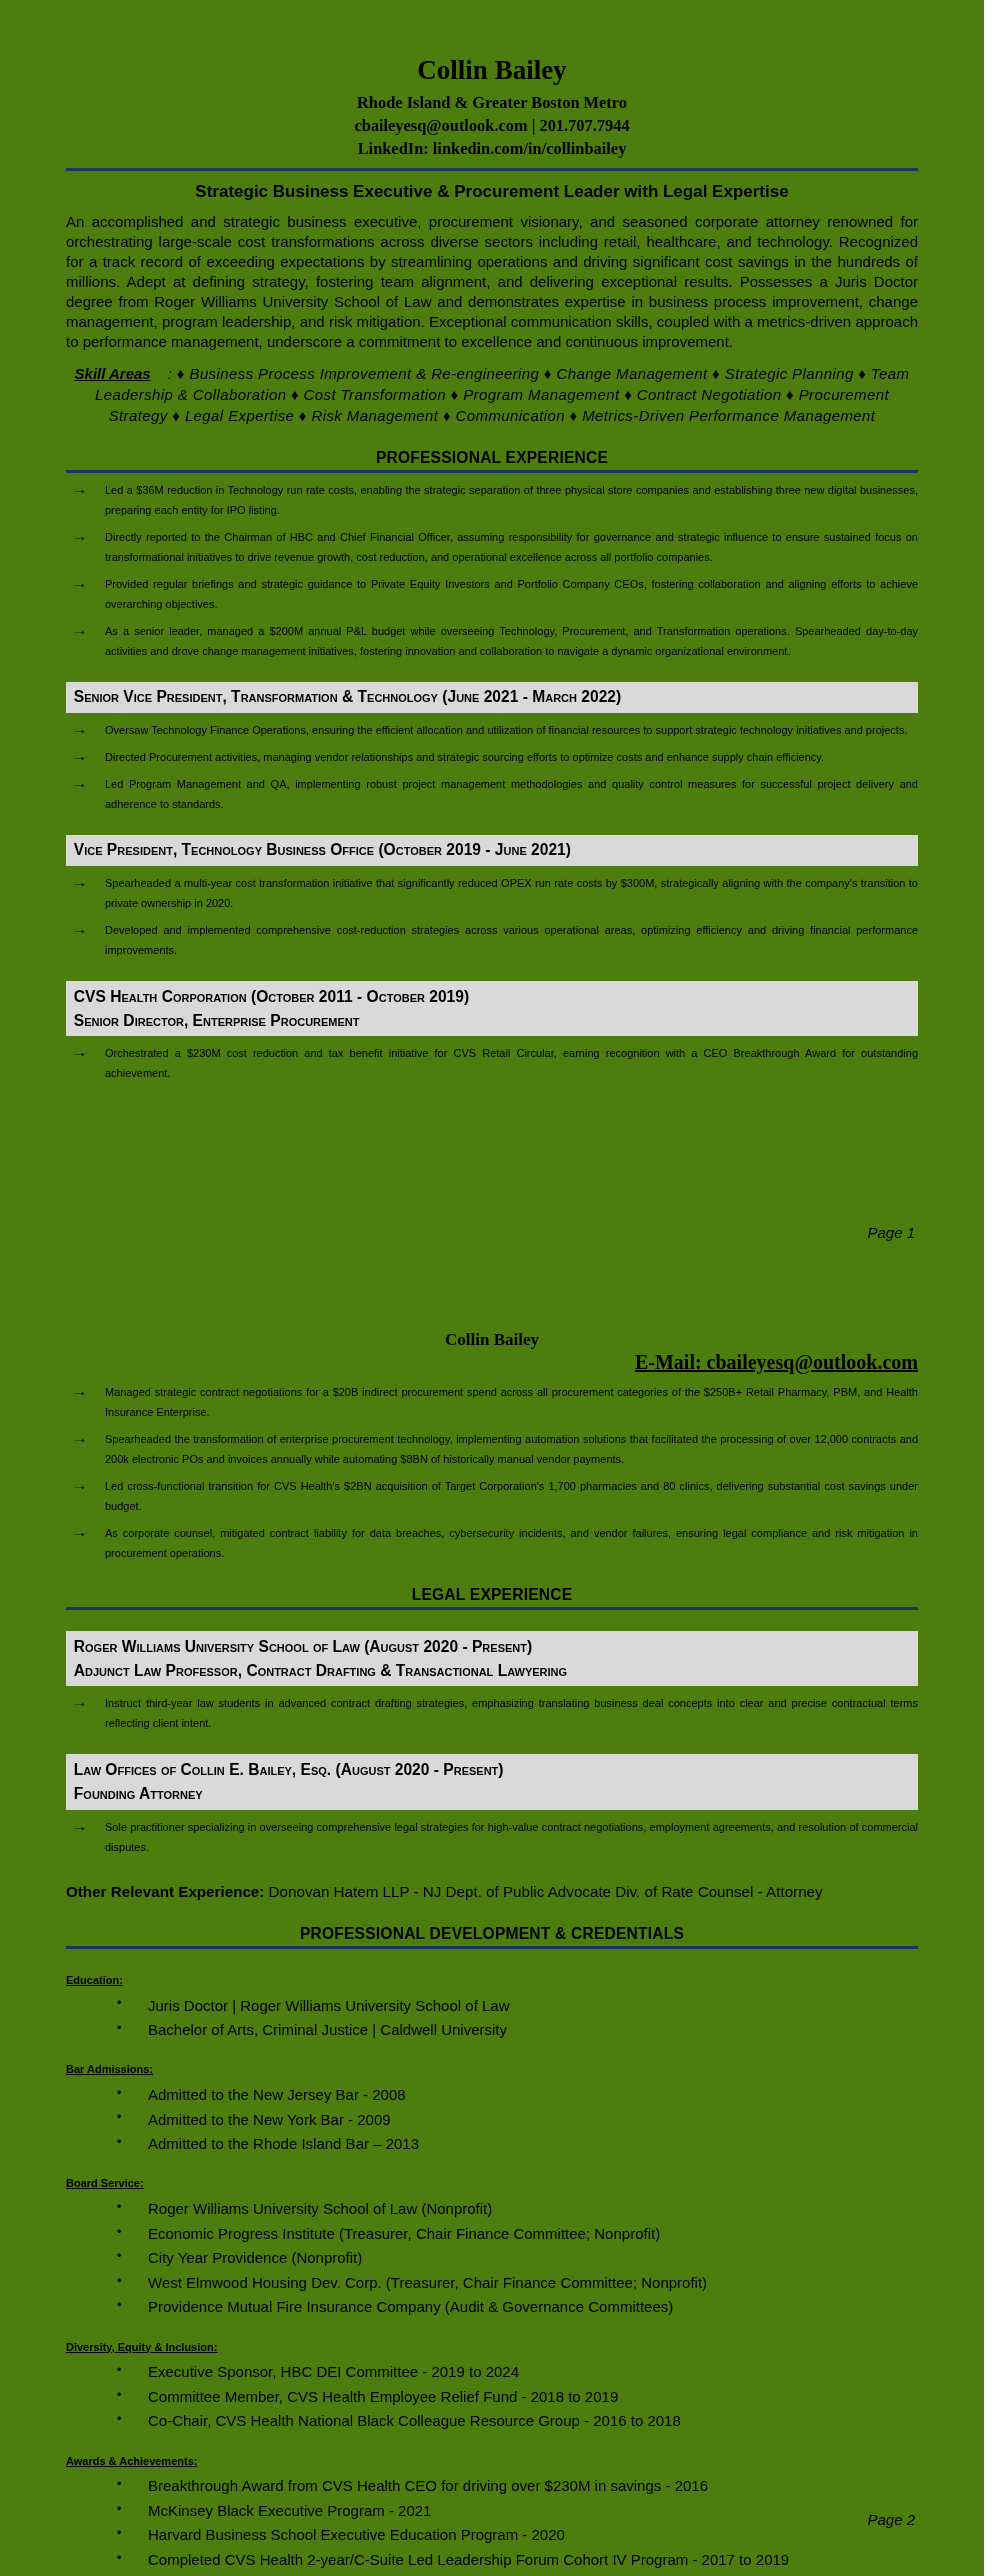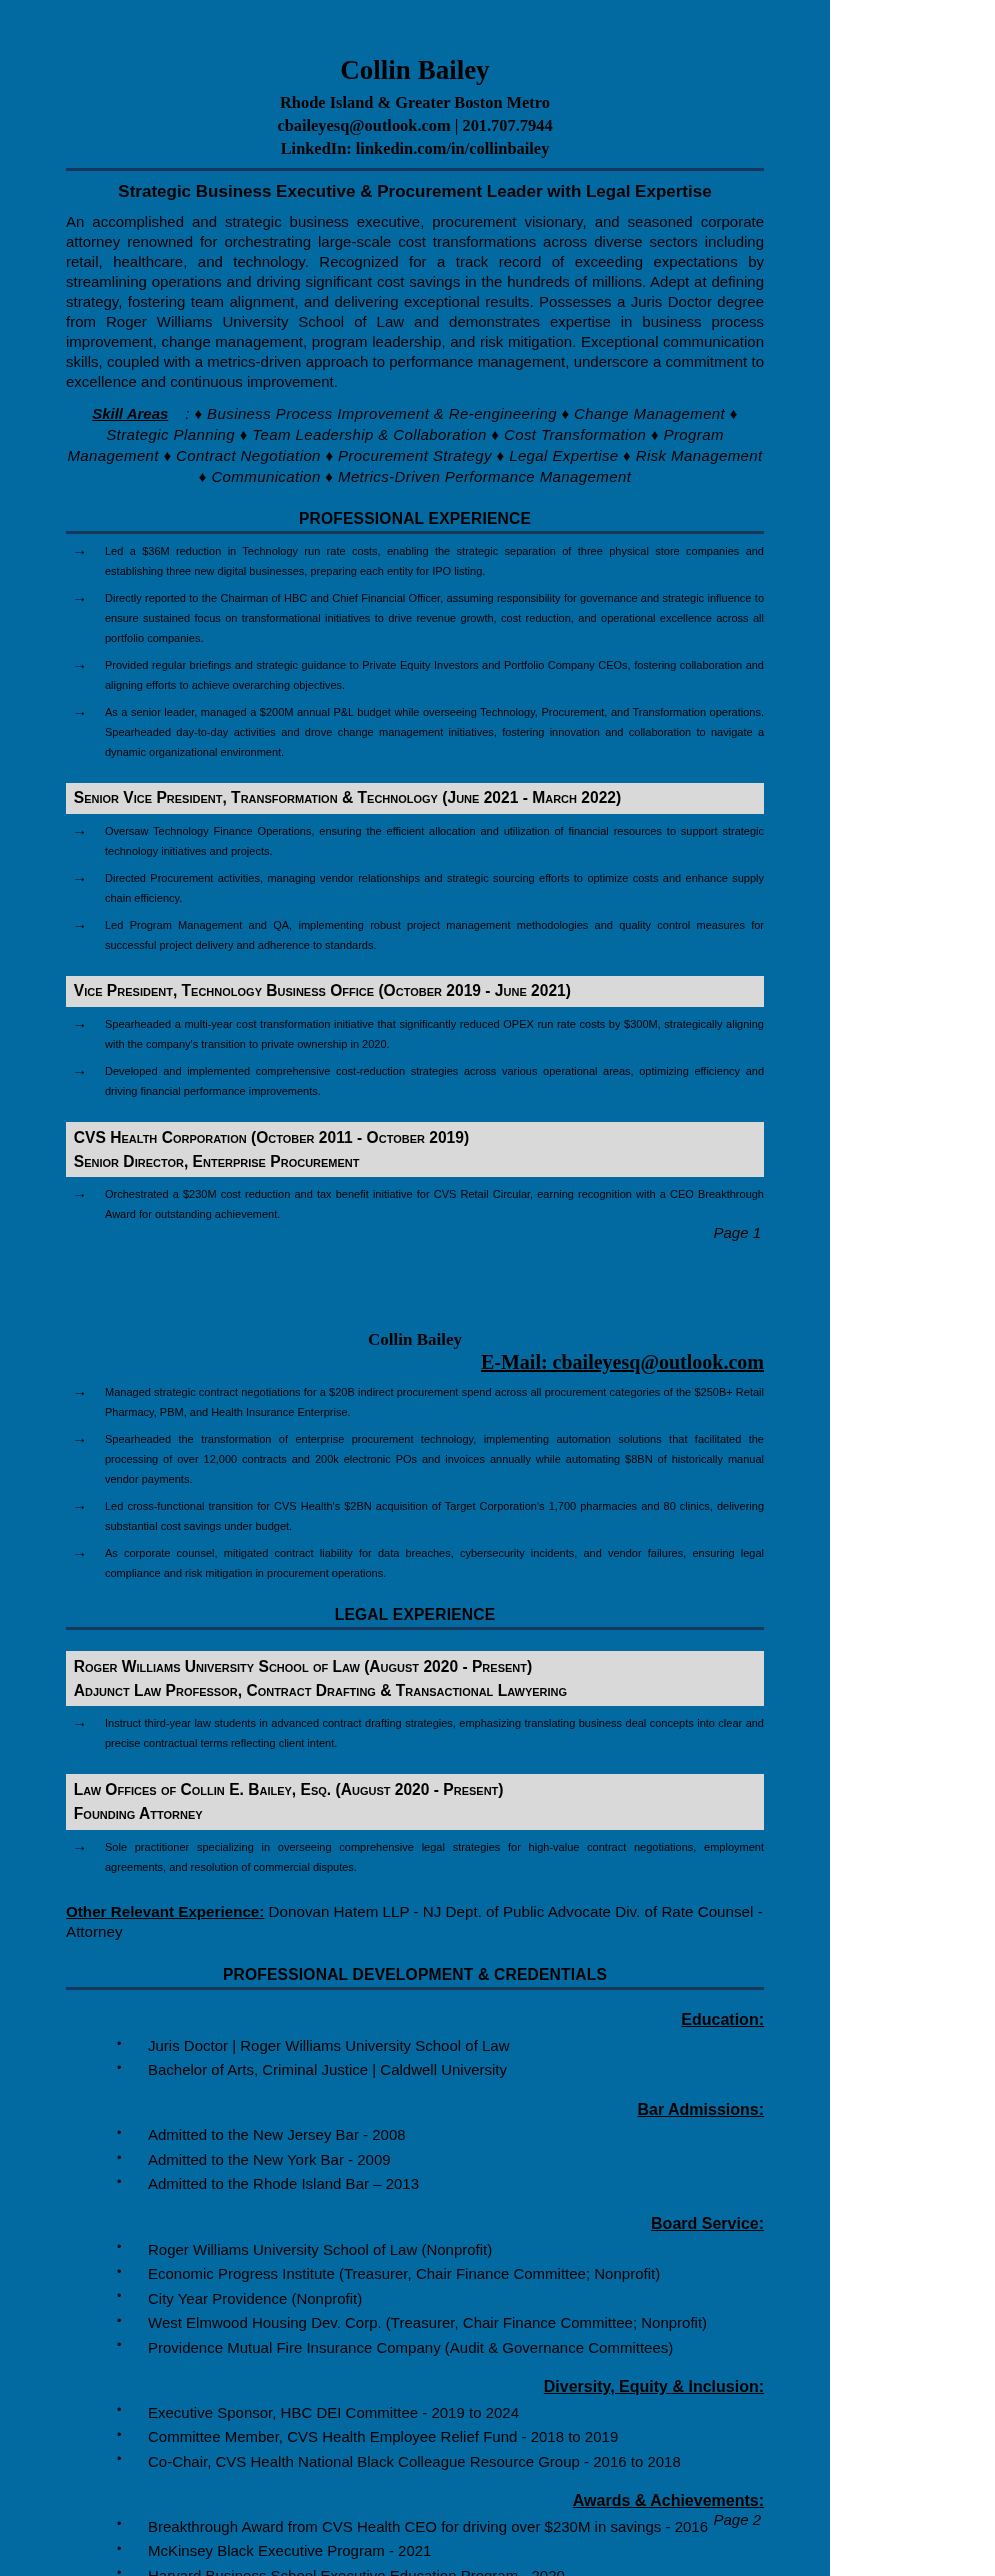--- a/index.html
+++ b/index.html
@@ -1,18 +1,18 @@
 <!DOCTYPE html>
 <html style="font-size:12.5px"><head>
 <meta charset="utf-8">
 <style>
   html,body { margin:0; padding:0; background:#ffffff; }
   body { width:996px; font-family:"Liberation Sans", sans-serif; color:#000; }
   .doc { width:996px; }
-  .page { width:830px; box-sizing:border-box; position:relative; overflow:hidden; background:#0369a1; }
+  .page { width:984px; box-sizing:border-box; position:relative; overflow:hidden; background:#4d7c0f; }
   .page1 { height:1289px; padding:55px 66px 0 66px; }
   .page2 { height:1287px; padding:39px 66px 0 66px; }
 
   
   .name { font-family:"Liberation Serif", serif; font-weight:bold; font-size:27px; text-align:center; margin:0 0 6.2px 0; line-height:1.15; }
   .serifline { font-family:"Liberation Serif", serif; font-weight:bold; font-size:16.4px; text-align:center; line-height:22.7px; }
   .navy-rule { height:3.1px; background:#17375D; margin-top:7.8px; }
   .navy-rule.under-head { margin-top:3.1px; }
   .tagline { font-weight:bold; font-size:17px; text-align:center; margin:11px 0 9.4px 0; }
 
@@ -33,24 +33,24 @@
   .bullets { margin-top:3.1px; }
 
   .page-footer { position:absolute; right:69px; bottom:48px; font-style:italic; font-size:15px; }
 
   
   .name2 { font-family:"Liberation Serif", serif; font-weight:bold; font-size:17px; text-align:center; line-height:23.4px; margin:0; }
   .email2 { font-family:"Liberation Serif", serif; font-weight:bold; font-size:20px; text-align:right; line-height:23.4px;text-decoration:underline; }
   .cont-bullets { margin-top:4.7px; }
 
   .other-exp { margin-top:25px; font-size:15.2px; line-height:20.3px; }
-  .other-exp .lab { font-weight:bold; text-decoration:underline; }
+  .other-exp .lab { font-weight:bold; }
 
   .subsec { margin-top:20.3px; }
-  .subsec-head { font-weight:bold; font-size:16px; text-decoration:underline; line-height:20.3px;text-align:right; }
+  .subsec-head { font-weight:bold; font-size:11px; text-decoration:underline; line-height:20.3px; }
   .dbullet { display:flex; margin-top:5.5px; margin-left:48px; }
   .dbullet .mark { flex:0 0 34px; font-size:12.5px; padding-top:0.8px; box-sizing:border-box; padding-left:3.1px; }
   .dbullet .txt { flex:1; font-size:15px; line-height:19px; }
 </style>
 </head>
 <body>
 
 <div class="doc">
 
   <section class="page page1">

